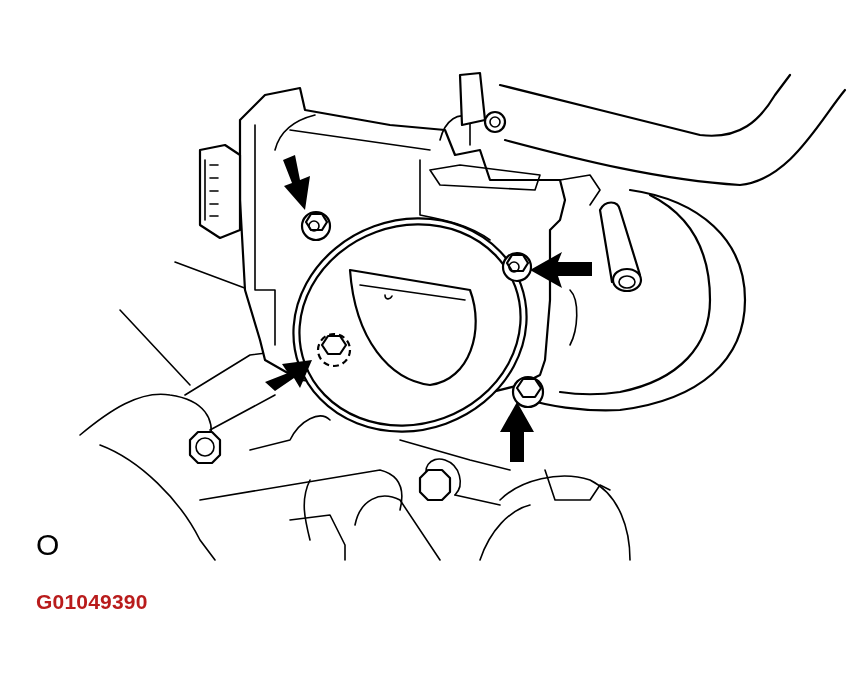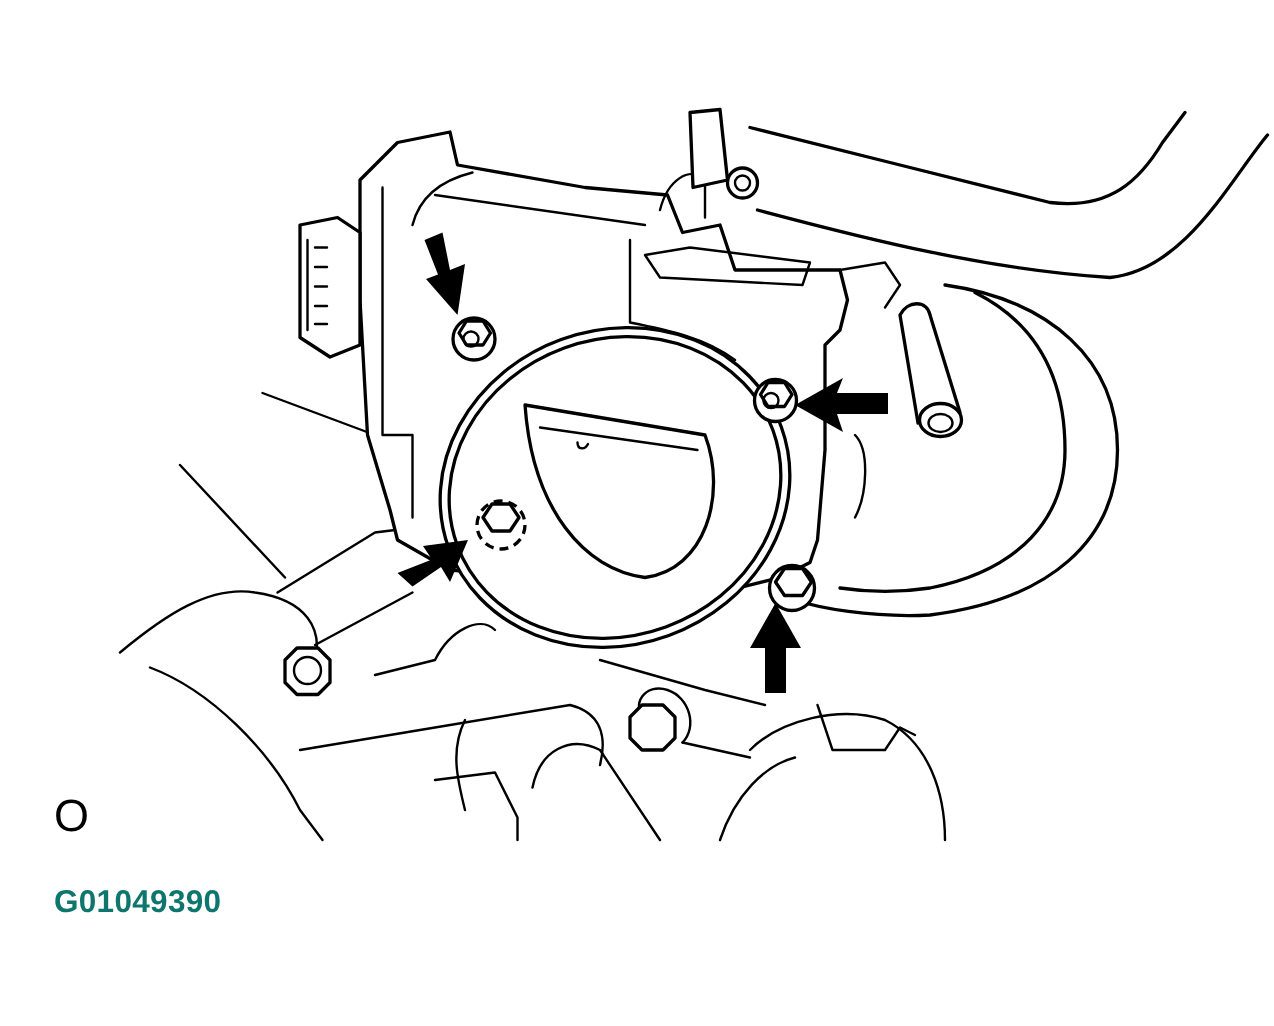--- a/index.html
+++ b/index.html
@@ -4,21 +4,21 @@
   <style>
     html, body { margin: 0; padding: 0; background: #ffffff; }
     body { width: 849px; height: 684px; position: relative; overflow: hidden; font-family: "Liberation Sans", sans-serif; }
     #figure { position: absolute; left: 0; top: 0; width: 849px; height: 684px; }
     .stroke { fill: none; stroke: #000; stroke-width: 2.2; stroke-linecap: round; stroke-linejoin: round; }
     .thin { fill: none; stroke: #000; stroke-width: 1.6; stroke-linecap: round; stroke-linejoin: round; }
     .dash { fill: none; stroke: #000; stroke-width: 2.2; stroke-dasharray: 6 4; }
     .white { fill: #fff; }
     .arrow { fill: #000; }
     .marker { position: absolute; left: 36px; top: 530px; font-size: 30px; color: #000; line-height: 1; }
-    .figcode { position: absolute; left: 36px; top: 590px; font-size: 21px; font-weight: bold; color: #0f766e; letter-spacing: 0.2px; }
+    .figcode { position: absolute; left: 36px; top: 590px; font-size: 21px; font-weight: bold; color: #b91c1c; letter-spacing: 0.2px; }
   </style>
 </head>
 <body>
 
 <svg id="figure" viewBox="0 0 849 684" xmlns="http://www.w3.org/2000/svg">
 
   <g>
     <path class="stroke" d="M500,85 C560,100 640,120 700,135 C740,140 760,120 775,95 L790,75"></path>
     <path class="stroke" d="M505,140 C580,160 660,180 740,185 C790,180 820,120 845,90"></path>
     <path class="stroke" d="M630,190 C700,200 745,240 745,300 C745,360 700,400 620,410 C580,412 545,405 530,400"></path>

